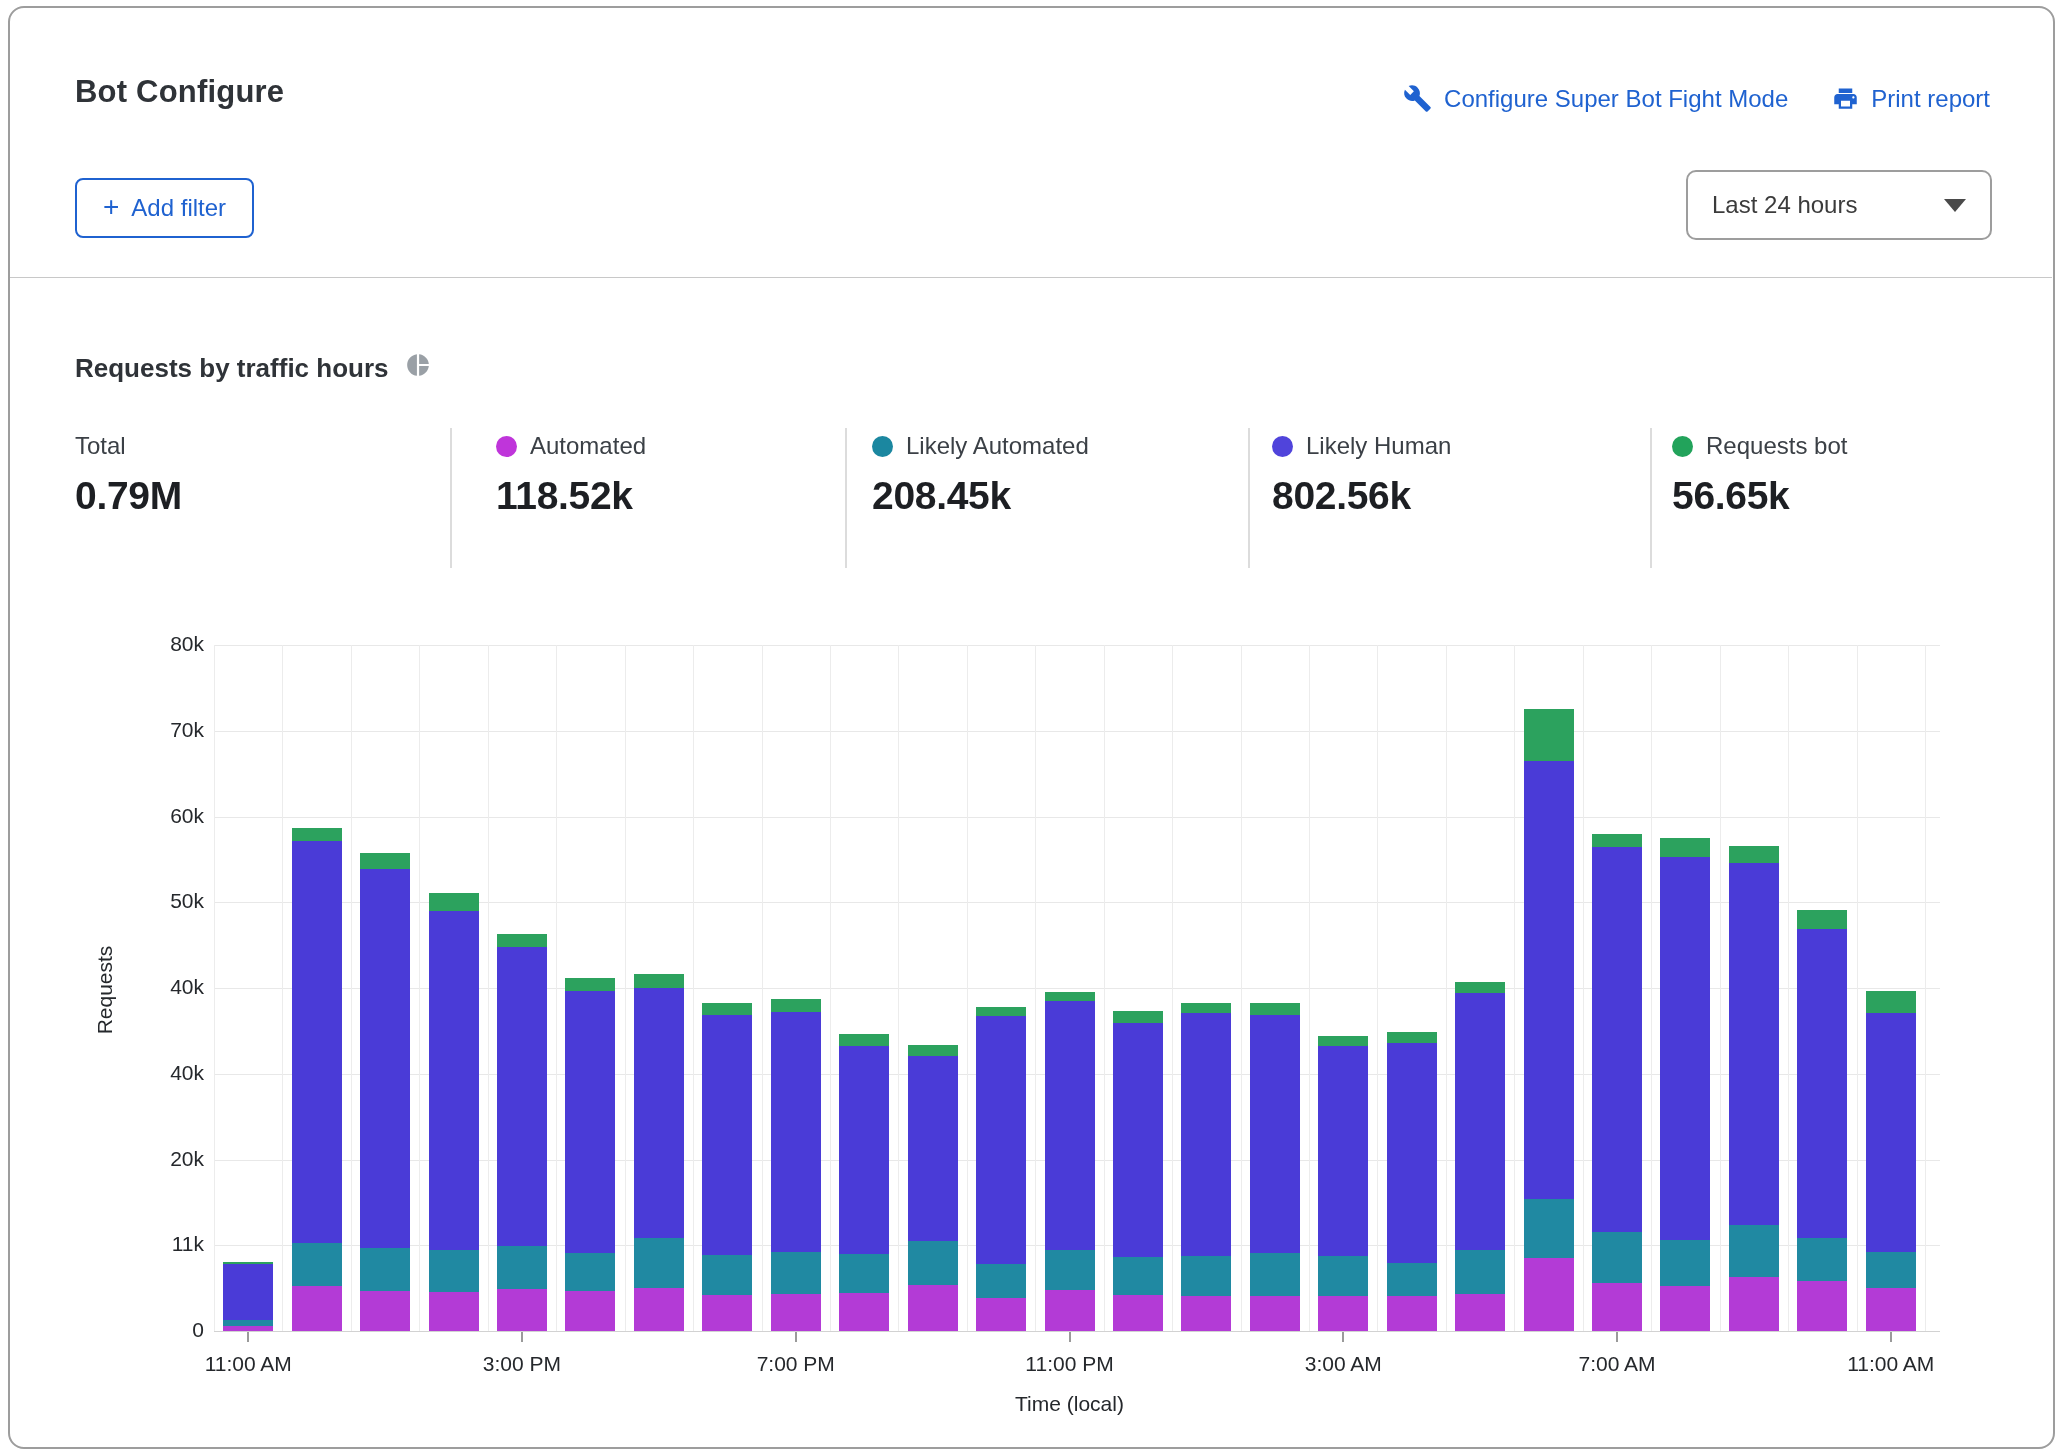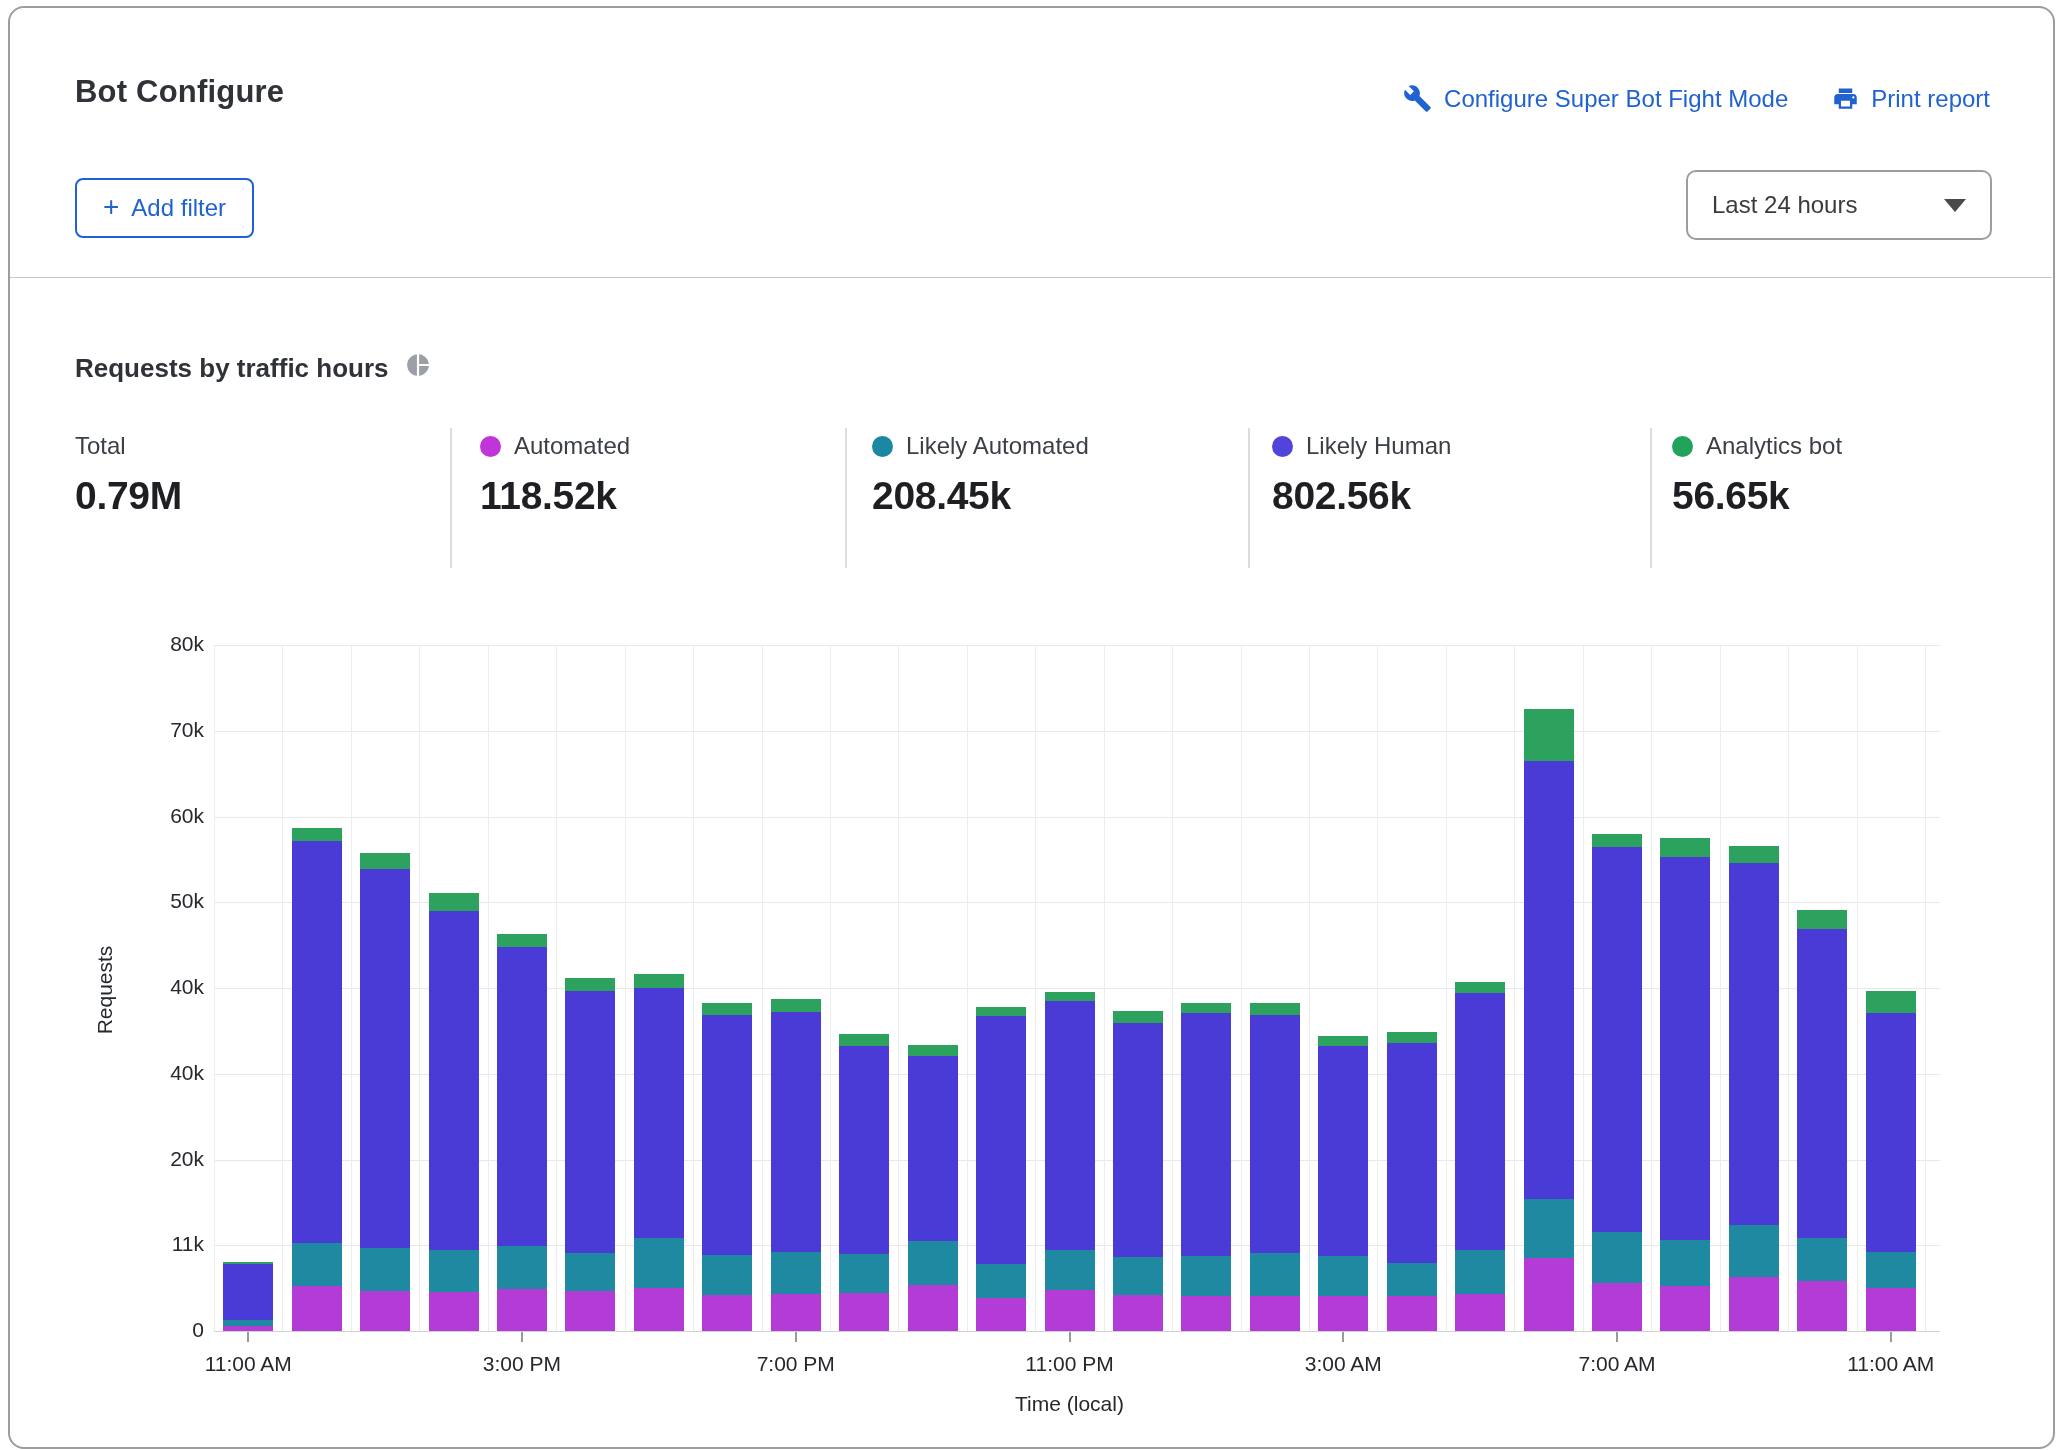--- a/index.html
+++ b/index.html
@@ -90,21 +90,21 @@
   </span>
 </div>
 
 <div id="stats-layer">
     <div class="abs stat-col" style="left: 75px;">
       <div class="stat-label">
         <span>Total</span>
       </div>
       <div class="stat-value">0.79M</div>
     </div>
-    <div class="abs stat-col" style="left: 480px;">
+    <div class="abs stat-col" style="left: 496px;">
       <div class="stat-label">
         <span class="stat-dot" style="background: rgb(191, 53, 218);"></span>
         <span>Automated</span>
       </div>
       <div class="stat-value">118.52k</div>
     </div>
     <div class="abs stat-col" style="left: 872px;">
       <div class="stat-label">
         <span class="stat-dot" style="background: rgb(27, 135, 160);"></span>
         <span>Likely Automated</span>
@@ -114,21 +114,21 @@
     <div class="abs stat-col" style="left: 1272px;">
       <div class="stat-label">
         <span class="stat-dot" style="background: rgb(80, 68, 219);"></span>
         <span>Likely Human</span>
       </div>
       <div class="stat-value">802.56k</div>
     </div>
     <div class="abs stat-col" style="left: 1672px;">
       <div class="stat-label">
         <span class="stat-dot" style="background: rgb(34, 163, 91);"></span>
-        <span>Analytics bot</span>
+        <span>Requests bot</span>
       </div>
       <div class="stat-value">56.65k</div>
     </div>
     <div class="abs stat-divider" style="left: 450px;"></div>
     <div class="abs stat-divider" style="left: 845px;"></div>
     <div class="abs stat-divider" style="left: 1248px;"></div>
     <div class="abs stat-divider" style="left: 1650px;"></div>
   </div>
 
 <div id="chart-layer">

